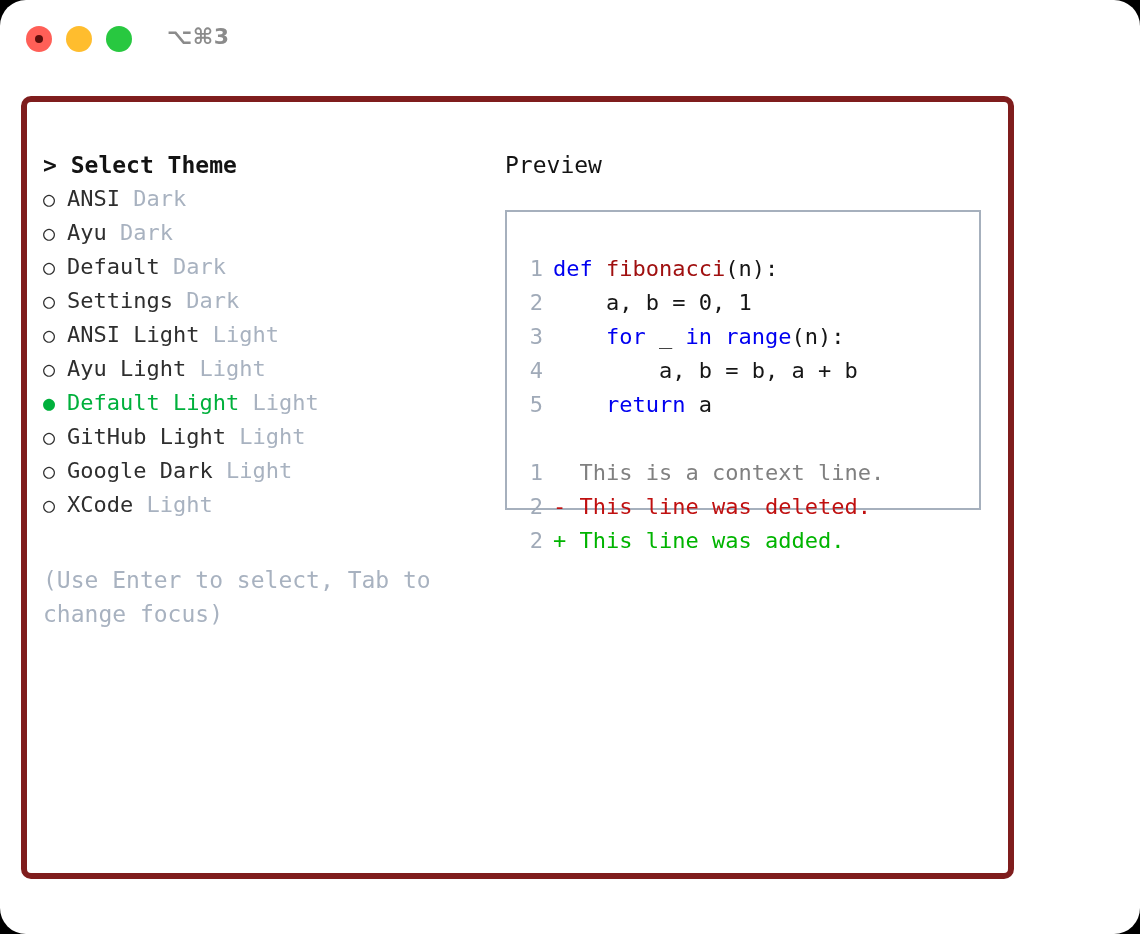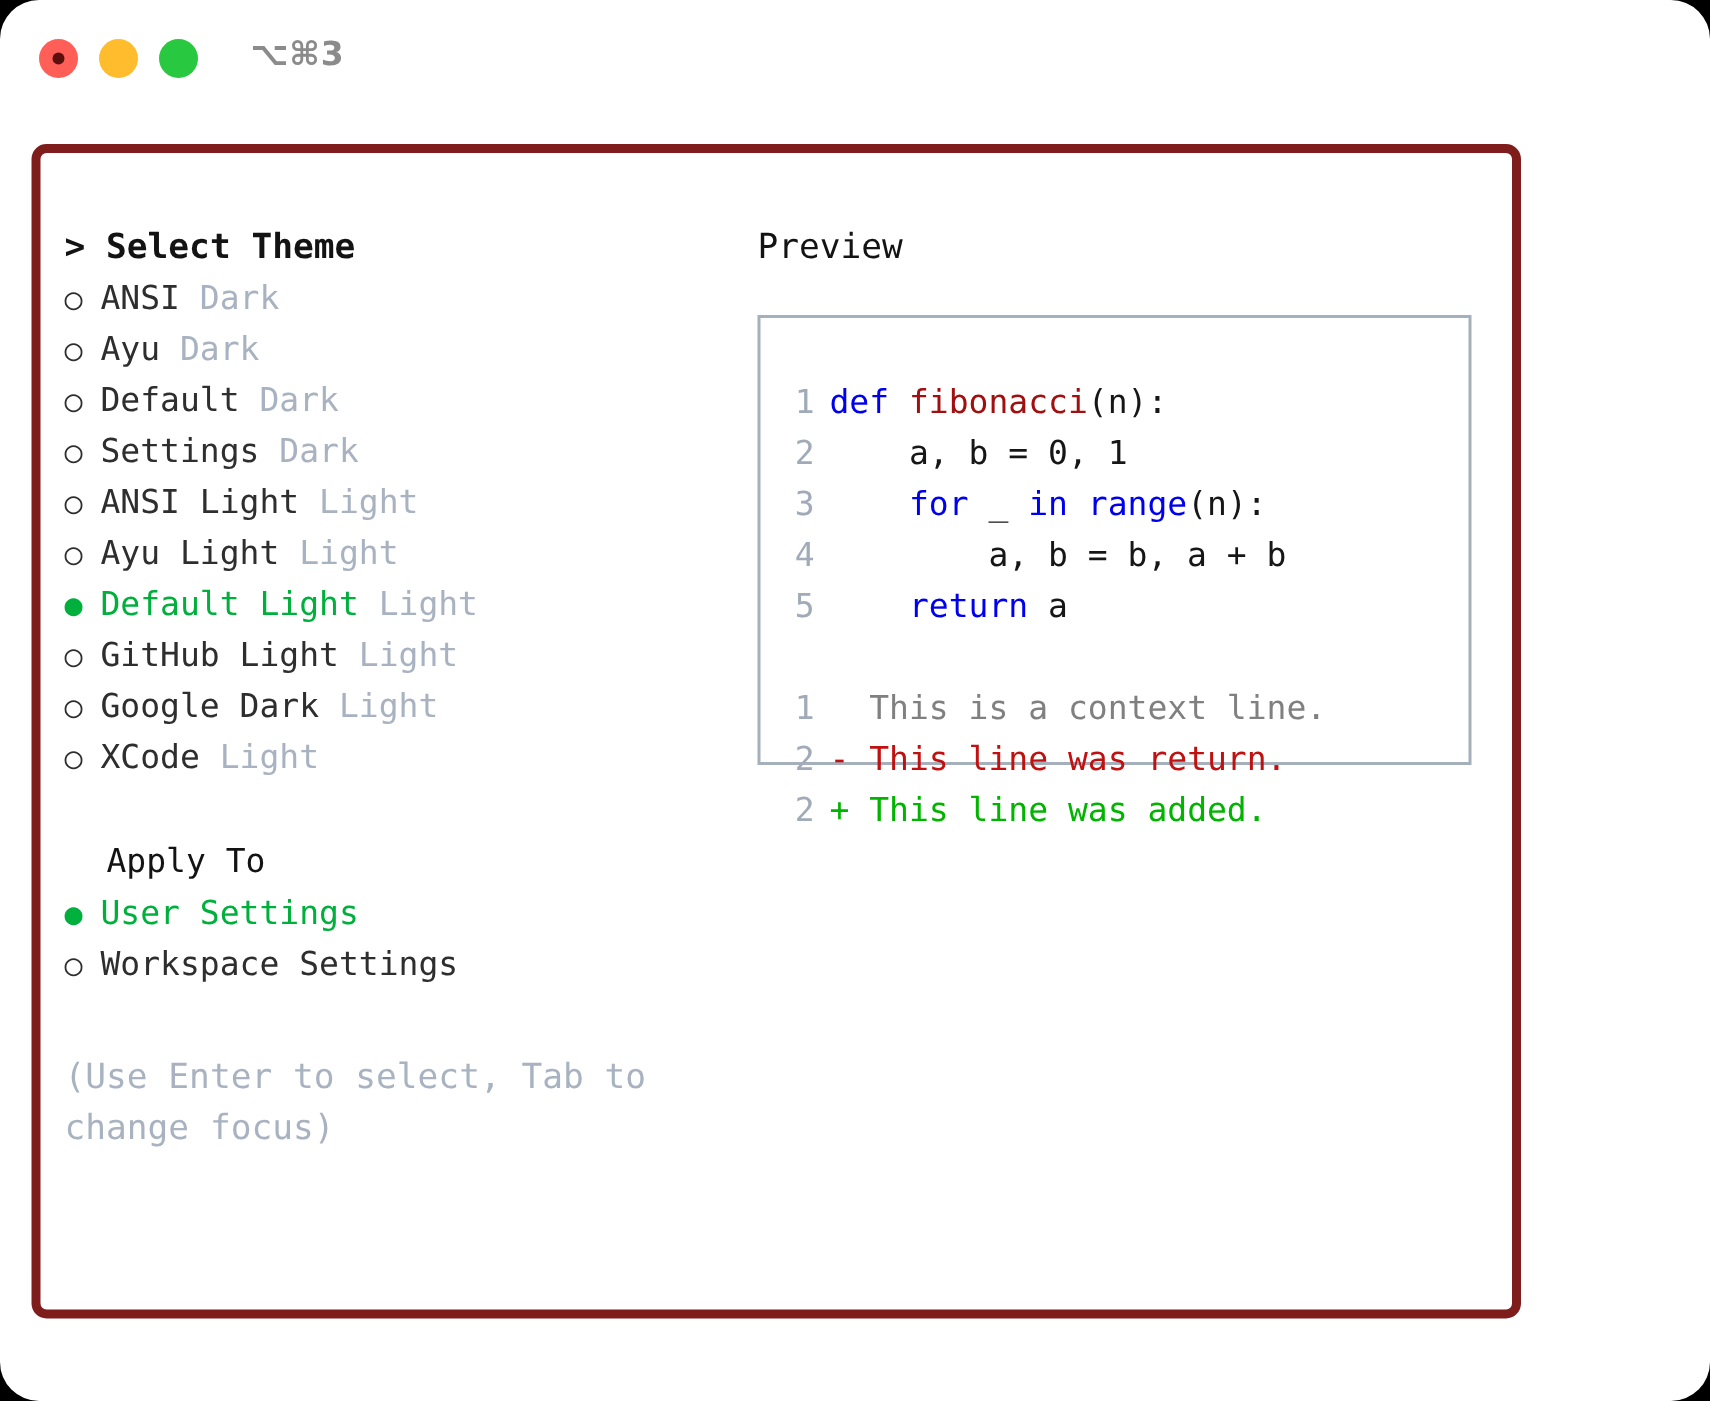--- a/index.html
+++ b/index.html
@@ -218,42 +218,35 @@
           <div class="theme-row"><span class="bullet">○</span><span class="name">Default</span><span class="kind"> Dark</span></div>
           <div class="theme-row"><span class="bullet">○</span><span class="name">Settings</span><span class="kind"> Dark</span></div>
           <div class="theme-row"><span class="bullet">○</span><span class="name">ANSI Light</span><span class="kind"> Light</span></div>
           <div class="theme-row"><span class="bullet">○</span><span class="name">Ayu Light</span><span class="kind"> Light</span></div>
           <div class="theme-row selected"><span class="bullet">●</span><span class="name">Default Light</span><span class="kind"> Light</span></div>
           <div class="theme-row"><span class="bullet">○</span><span class="name">GitHub Light</span><span class="kind"> Light</span></div>
           <div class="theme-row"><span class="bullet">○</span><span class="name">Google Dark</span><span class="kind"> Light</span></div>
           <div class="theme-row"><span class="bullet">○</span><span class="name">XCode</span><span class="kind"> Light</span></div>
         </div>
 
-      <div id="apply-section">
-        <div class="section-title">Apply To</div>
-        <div id="apply-rows">
-            <div class="apply-row selected"><span class="bullet">●</span><span class="name">User Settings</span></div>
-            <div class="apply-row"><span class="bullet">○</span><span class="name">Workspace Settings</span></div>
-          </div>
-      </div>
 
       <div id="hint">(Use Enter to select, Tab to change focus)</div>
     </div>
 
     <div id="right-col">
       <div id="preview-label">Preview</div>
       <div id="preview-box">
         <div id="code-area">
             <div class="code-line"><span class="ln">1</span><span class="kw">def </span><span class="fn">fibonacci</span><span class="plain">(n):</span></div>
             <div class="code-line"><span class="ln">2</span><span class="plain">    a, b = 0, 1</span></div>
             <div class="code-line"><span class="ln">3</span><span class="plain">    </span><span class="kw">for</span><span class="plain"> _ </span><span class="kw">in</span><span class="plain"> </span><span class="bi">range</span><span class="plain">(n):</span></div>
             <div class="code-line"><span class="ln">4</span><span class="plain">        a, b = b, a + b</span></div>
             <div class="code-line"><span class="ln">5</span><span class="plain">    </span><span class="kw">return</span><span class="plain"> a</span></div>
             <div class="spacer-line"></div>
             <div class="code-line"><span class="ln">1</span><span class="diff-ctx"> </span><span class="diff-ctx"> This is a context line.</span></div>
-            <div class="code-line"><span class="ln">2</span><span class="diff-del">-</span><span class="diff-del"> This line was return.</span></div>
+            <div class="code-line"><span class="ln">2</span><span class="diff-del">-</span><span class="diff-del"> This line was deleted.</span></div>
             <div class="code-line"><span class="ln">2</span><span class="diff-add">+</span><span class="diff-add"> This line was added.</span></div>
           </div>
       </div>
     </div>
 
   </div>
 </div>
 
 </body></html>

